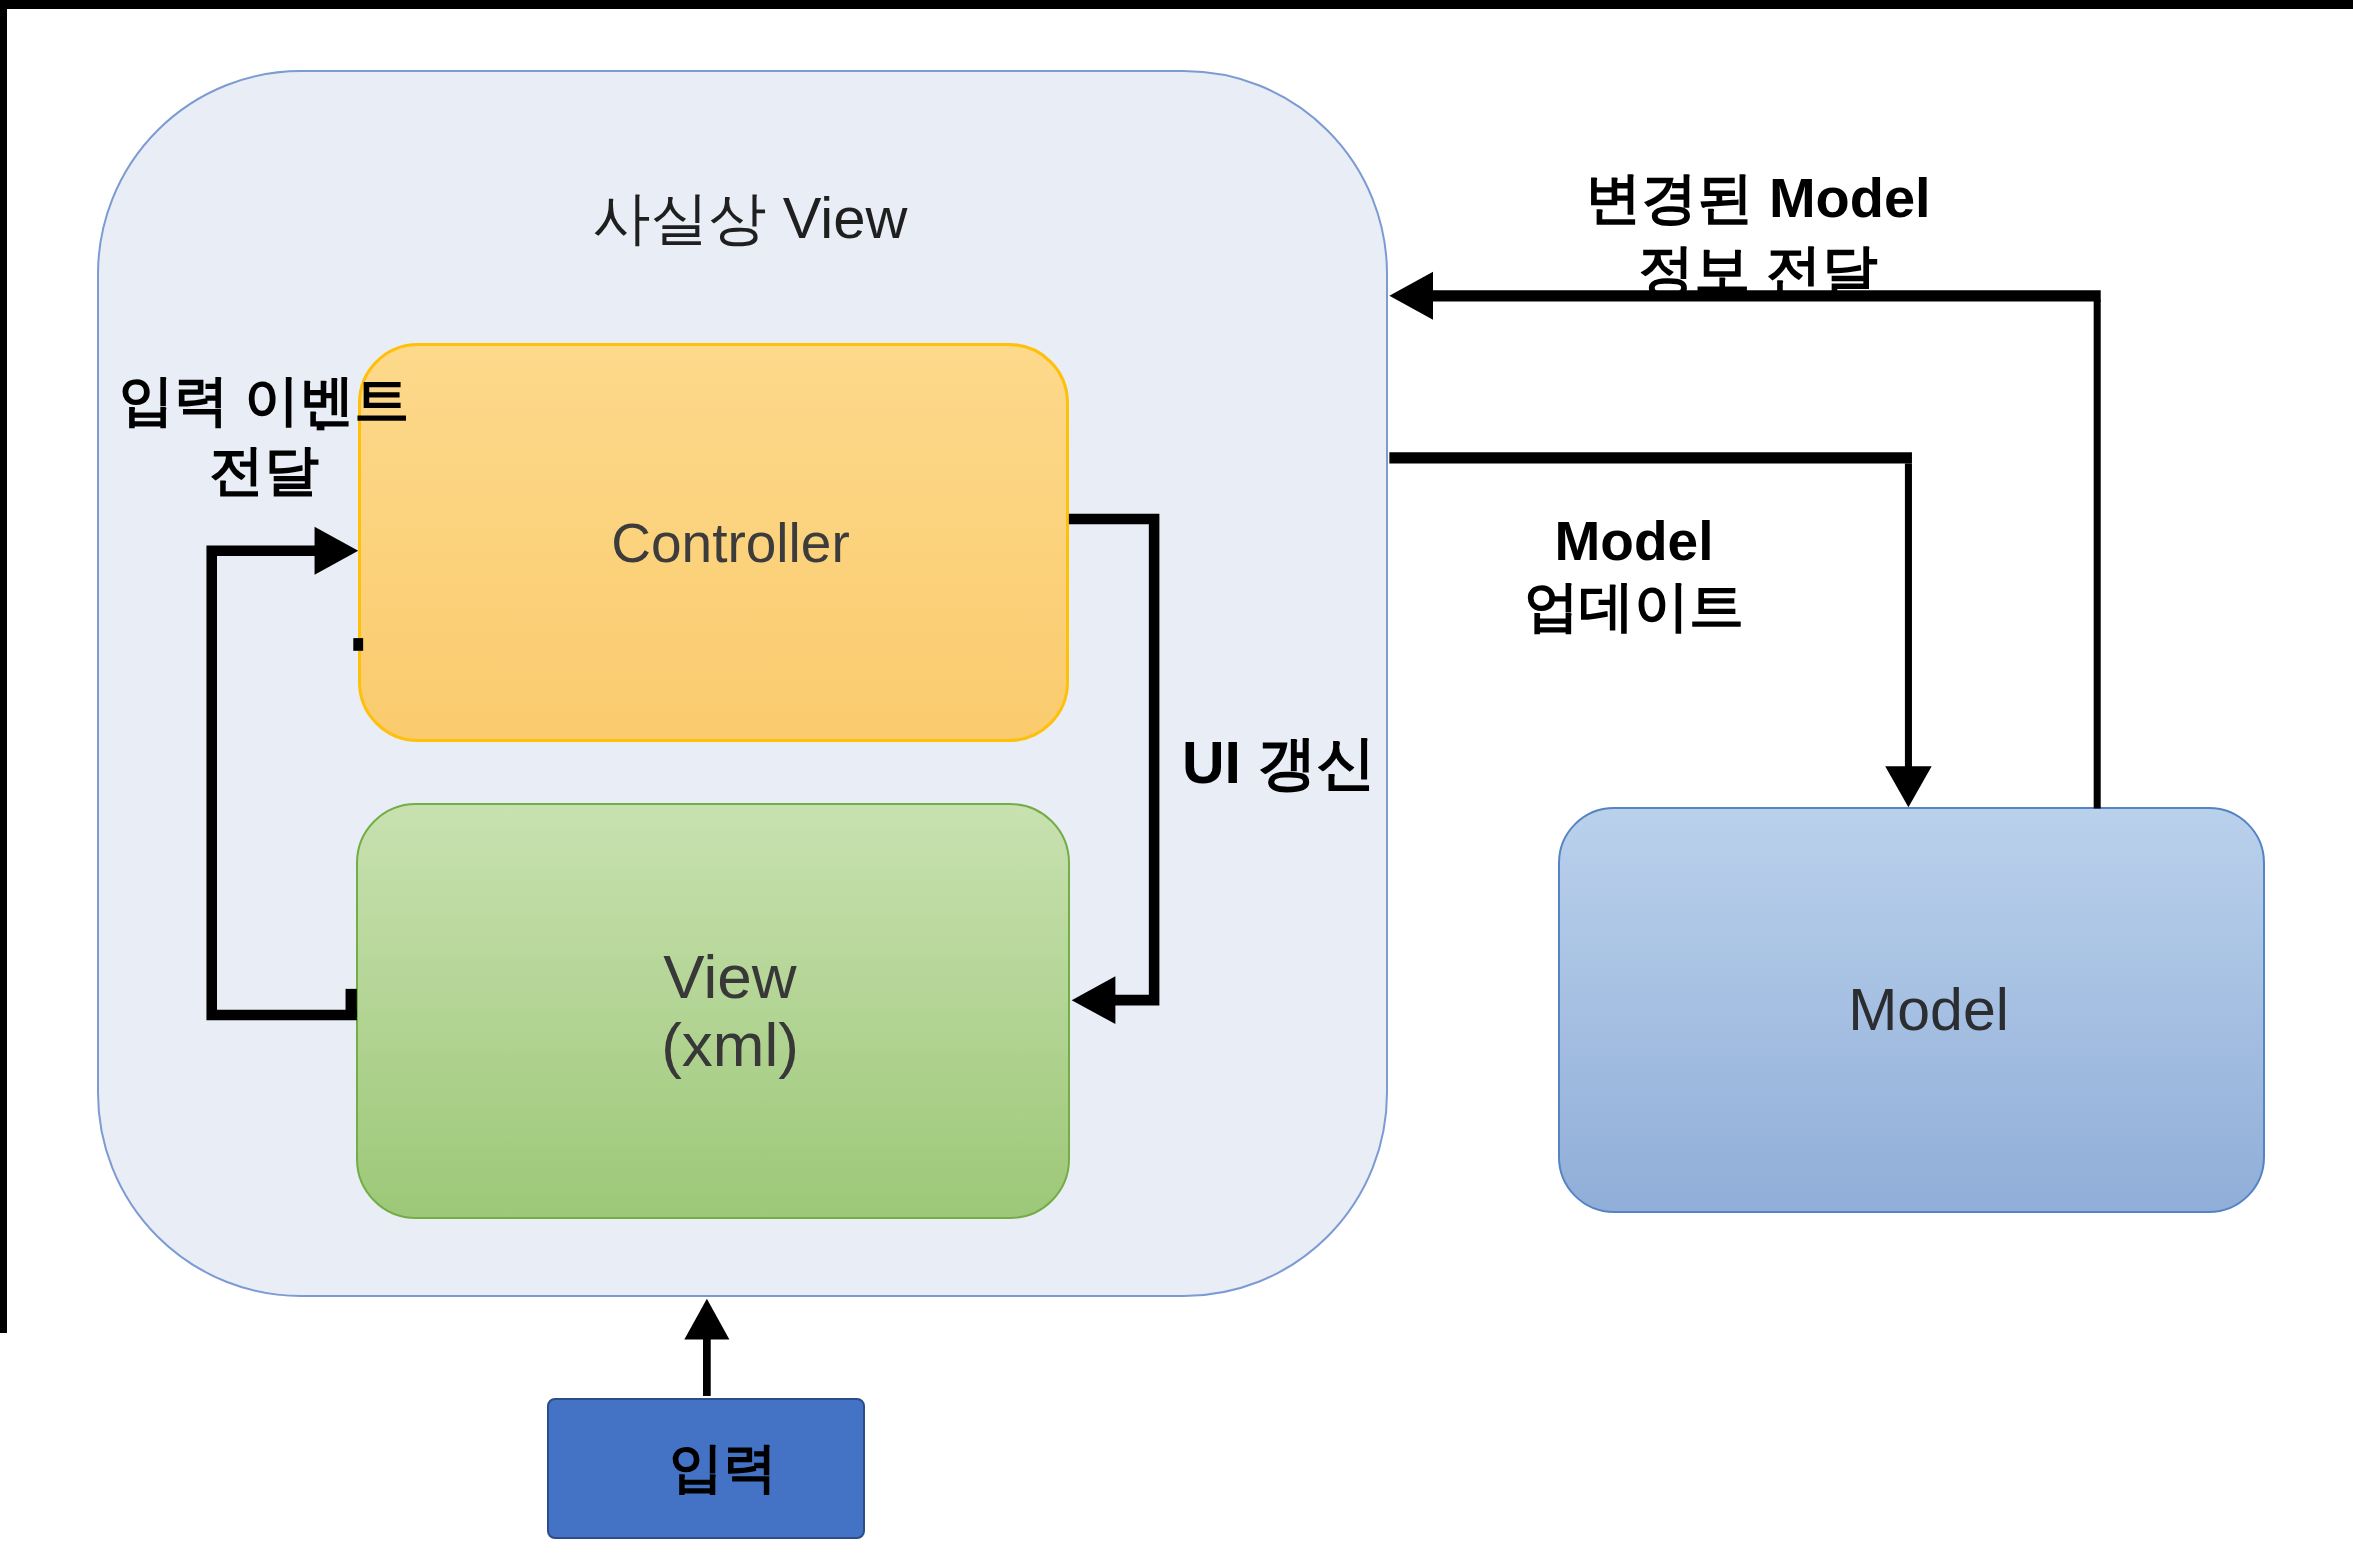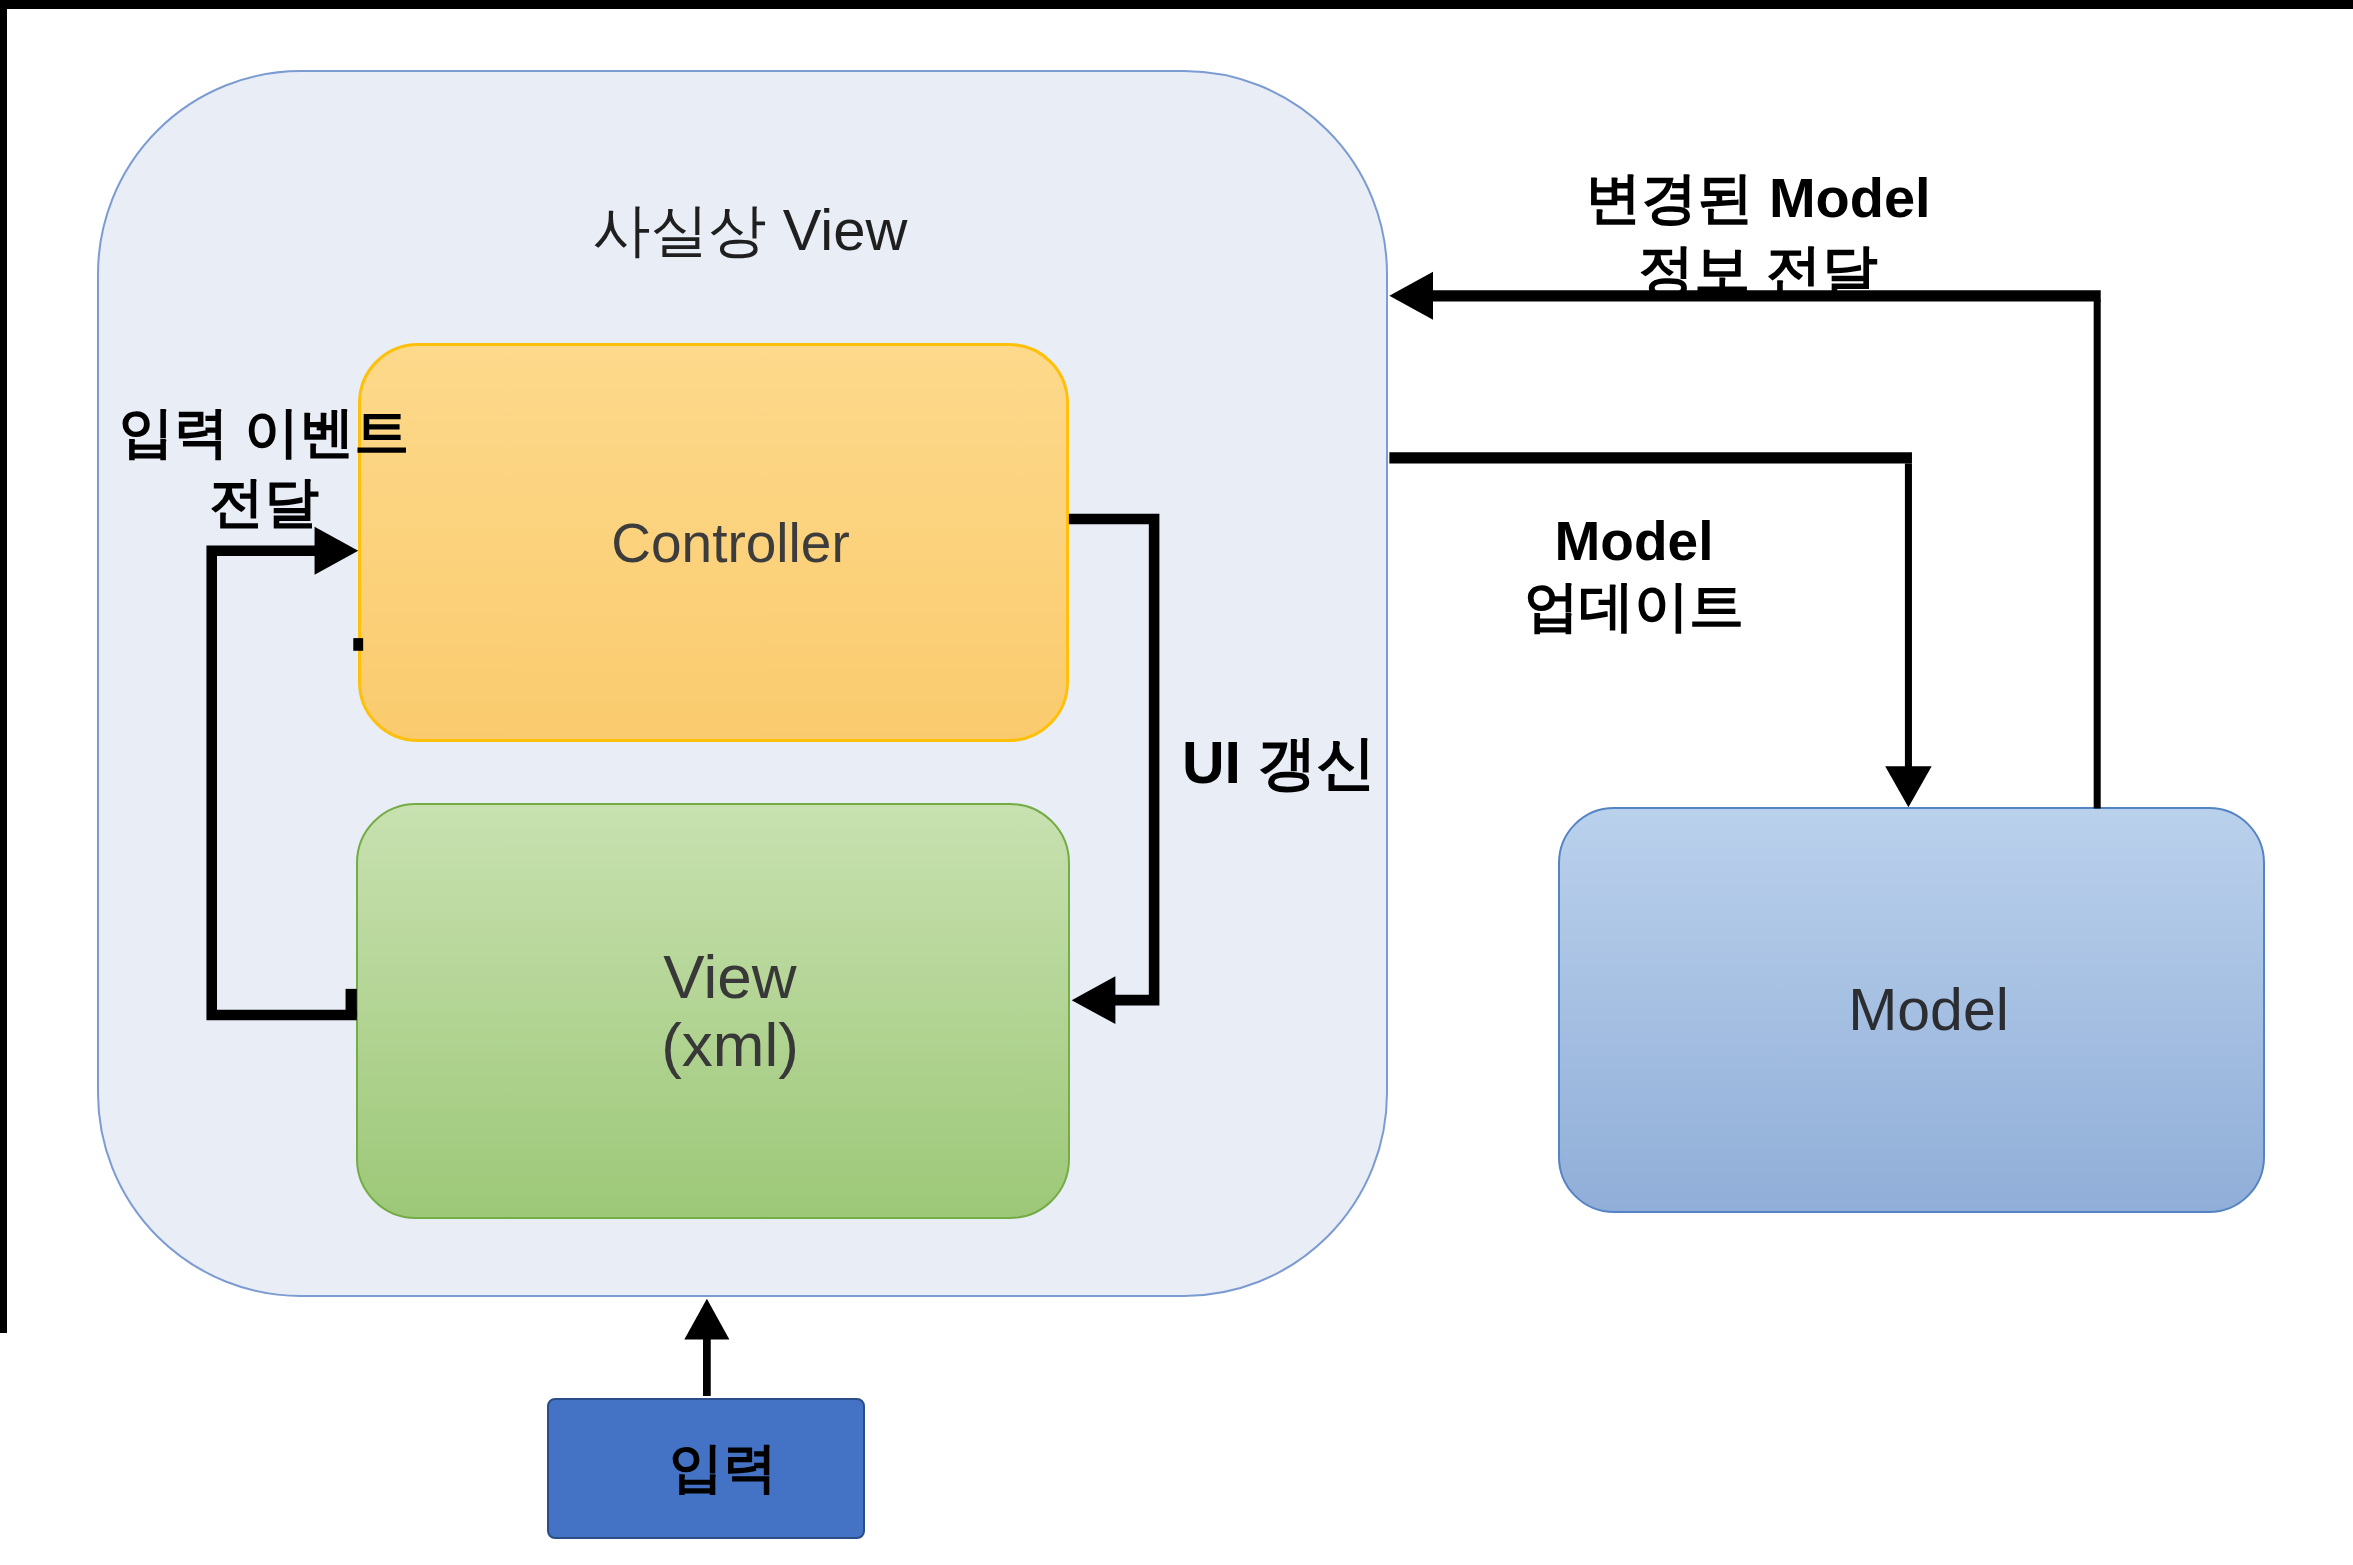--- a/index.html
+++ b/index.html
@@ -34,21 +34,20 @@
     border: 2.1px solid var(--container-border, #7C9BD3);
     border-radius: 204px;
   }
   #container-title {
     left: 750px; top: 180px;
     transform: translateX(-50%);
     font-size: 58px;
     font-weight: 500;
     color: #1f1f1f;
     white-space: nowrap;
-    margin-top: 12px;
   }
 
   .node {
     box-sizing: border-box;
     display: flex;
     flex-direction: column;
     align-items: center;
     justify-content: center;
     text-align: center;
     padding-left: 34px;
@@ -104,21 +103,20 @@
     color: #000000;
     text-align: center;
     white-space: nowrap;
   }
   #ann-input-event {
     left: 264px; top: 365px;
     transform: translateX(-50%);
     font-size: 55px;
     font-weight: 700;
     line-height: 70px;
-    margin-top: 32px;
   }
   #ann-changed-model {
     left: 1758px; top: 162px;
     transform: translateX(-50%);
     font-size: 56px;
     font-weight: 600;
     line-height: 72px;
   }
   #ann-model-update {
     left: 1634px; top: 509px;

